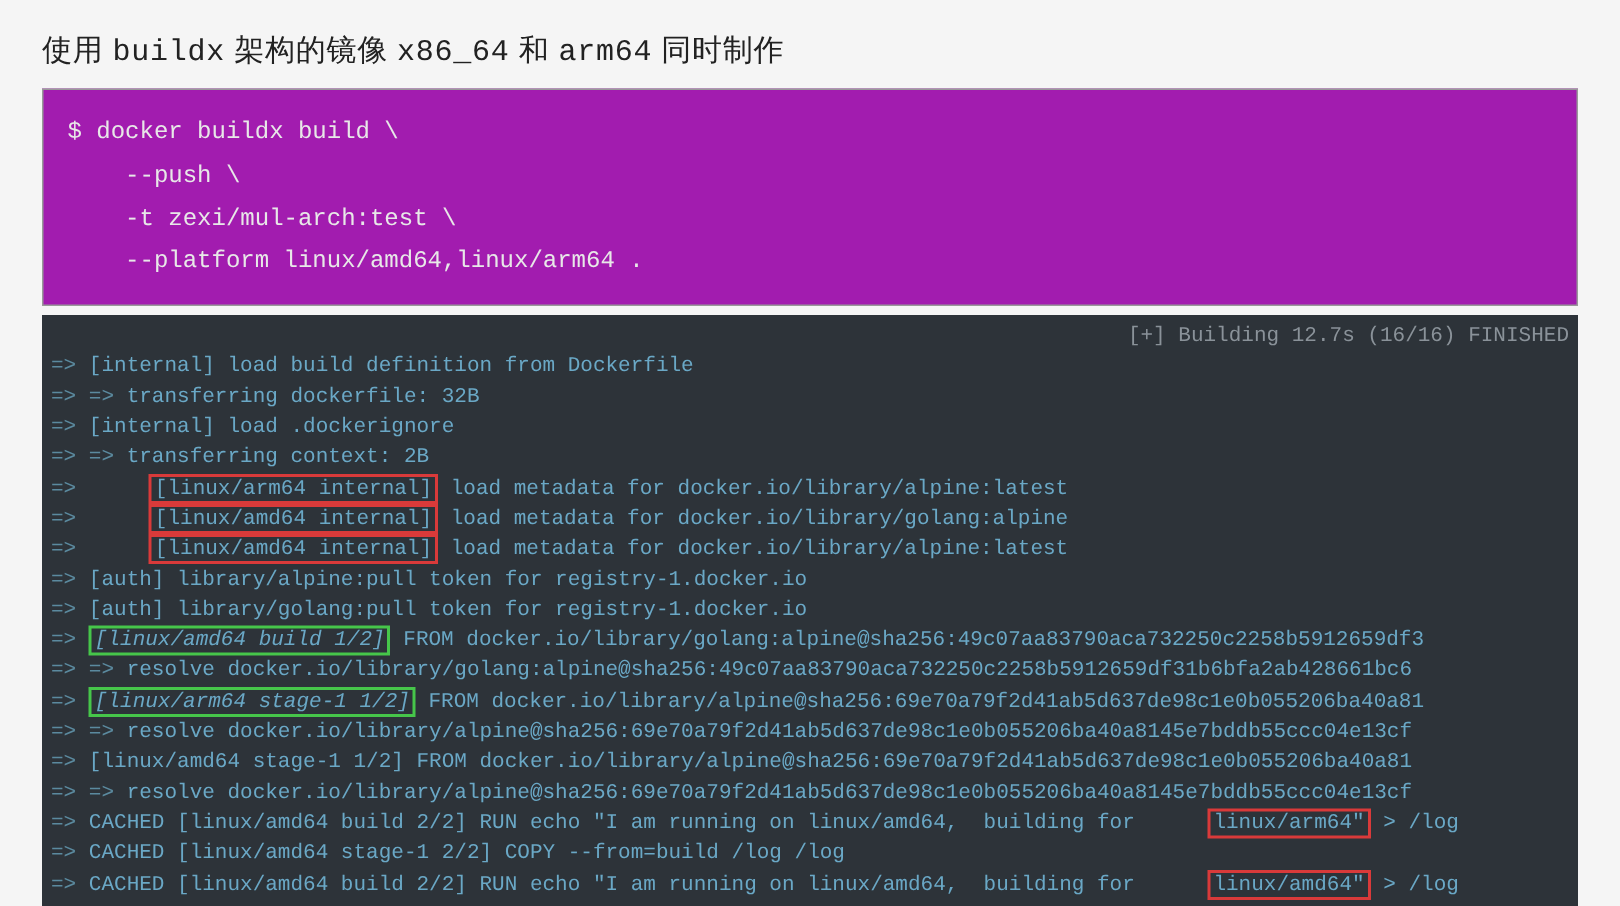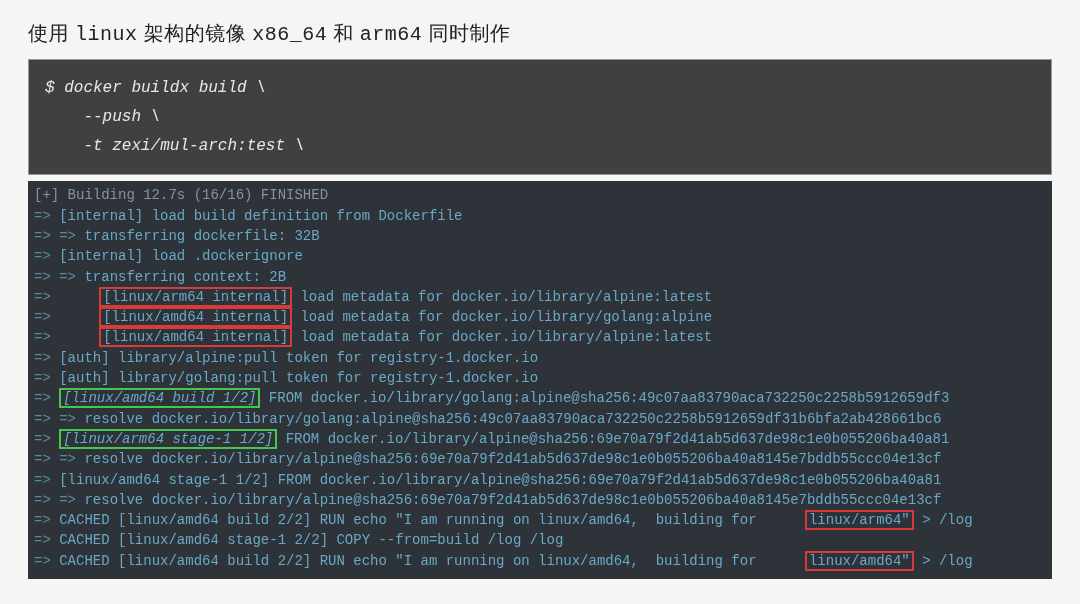--- a/index.html
+++ b/index.html
@@ -10,49 +10,48 @@
       width: 1080px;
     }
     .heading {
       font-size: 20px;
       color: #222;
       margin-bottom: 12px;
       letter-spacing: 0.5px;
     }
     .heading .mono { font-family: "Courier New", monospace; }
     .cmd-block {
-      background: #404040;
+      background: #a21caf;
       border: 1px solid #999;
       padding: 14px 16px;
       font-family: "Courier New", Consolas, monospace;
       font-size: 16px;
       color: #e8e8e8;
       line-height: 1.8;
       white-space: pre;
       margin-bottom: 6px;
-      font-style: italic;
     }
     .term-block {
       background: #2d3339;
       padding: 4px 6px 8px 6px;
       font-family: "Courier New", Consolas, monospace;
       font-size: 14px;
       line-height: 1.45;
       white-space: pre;
       color: #6aa8c6;
       overflow: hidden;
     }
     .term-line { display: block; position: relative; }
     .arrow { color: #5b8a9f; }
-    .grey { color: #8a9299; }
+    .grey { color: #8a9299; text-align: right; }
     .red-box  { border: 2px solid #d93a3a; padding: 0 2px; margin-left: 40px; }
     .green-box{ border: 2px solid #46c64a; padding: 0 2px; font-style: italic; }
   </style>
 </head>
 <body>
 
 <div class="heading">
-  <span>使用 </span><span class="mono">linux</span><span> 架构的镜像 </span><span class="mono">x86_64</span><span> 和 </span><span class="mono">arm64</span><span> 同时制作</span>
+  <span>使用 </span><span class="mono">buildx</span><span> 架构的镜像 </span><span class="mono">x86_64</span><span> 和 </span><span class="mono">arm64</span><span> 同时制作</span>
 </div>
 
-<div class="cmd-block"><span class="term-line">$ docker buildx build \</span><span class="term-line">    --push \</span><span class="term-line">    -t zexi/mul-arch:test \</span></div>
+<div class="cmd-block"><span class="term-line">$ docker buildx build \</span><span class="term-line">    --push \</span><span class="term-line">    -t zexi/mul-arch:test \</span><span class="term-line">    --platform linux/amd64,linux/arm64 .</span></div>
 
 <div class="term-block"><span class="term-line grey">[+] Building 12.7s (16/16) FINISHED</span><span class="term-line"><span class="arrow">=&gt; </span><span>[internal] load build definition from Dockerfile</span></span><span class="term-line"><span class="arrow">=&gt; =&gt; </span><span>transferring dockerfile: 32B</span></span><span class="term-line"><span class="arrow">=&gt; </span><span>[internal] load .dockerignore</span></span><span class="term-line"><span class="arrow">=&gt; =&gt; </span><span>transferring context: 2B</span></span><span class="term-line"><span class="arrow">=&gt; </span><span class="red-box">[linux/arm64 internal]</span><span> load metadata for docker.io/library/alpine:latest</span></span><span class="term-line"><span class="arrow">=&gt; </span><span class="red-box">[linux/amd64 internal]</span><span> load metadata for docker.io/library/golang:alpine</span></span><span class="term-line"><span class="arrow">=&gt; </span><span class="red-box">[linux/amd64 internal]</span><span> load metadata for docker.io/library/alpine:latest</span></span><span class="term-line"><span class="arrow">=&gt; </span><span>[auth] library/alpine:pull token for registry-1.docker.io</span></span><span class="term-line"><span class="arrow">=&gt; </span><span>[auth] library/golang:pull token for registry-1.docker.io</span></span><span class="term-line"><span class="arrow">=&gt; </span><span class="green-box">[linux/amd64 build 1/2]</span><span> FROM docker.io/library/golang:alpine@sha256:49c07aa83790aca732250c2258b5912659df3</span></span><span class="term-line"><span class="arrow">=&gt; =&gt; </span><span>resolve docker.io/library/golang:alpine@sha256:49c07aa83790aca732250c2258b5912659df31b6bfa2ab428661bc6</span></span><span class="term-line"><span class="arrow">=&gt; </span><span class="green-box">[linux/arm64 stage-1 1/2]</span><span> FROM docker.io/library/alpine@sha256:69e70a79f2d41ab5d637de98c1e0b055206ba40a81</span></span><span class="term-line"><span class="arrow">=&gt; =&gt; </span><span>resolve docker.io/library/alpine@sha256:69e70a79f2d41ab5d637de98c1e0b055206ba40a8145e7bddb55ccc04e13cf</span></span><span class="term-line"><span class="arrow">=&gt; </span><span>[linux/amd64 stage-1 1/2] FROM docker.io/library/alpine@sha256:69e70a79f2d41ab5d637de98c1e0b055206ba40a81</span></span><span class="term-line"><span class="arrow">=&gt; =&gt; </span><span>resolve docker.io/library/alpine@sha256:69e70a79f2d41ab5d637de98c1e0b055206ba40a8145e7bddb55ccc04e13cf</span></span><span class="term-line"><span class="arrow">=&gt; </span><span>CACHED [linux/amd64 build 2/2] RUN echo "I am running on linux/amd64,  building for </span><span class="red-box">linux/arm64"</span><span> &gt; /log</span></span><span class="term-line"><span class="arrow">=&gt; </span><span>CACHED [linux/amd64 stage-1 2/2] COPY --from=build /log /log</span></span><span class="term-line"><span class="arrow">=&gt; </span><span>CACHED [linux/amd64 build 2/2] RUN echo "I am running on linux/amd64,  building for </span><span class="red-box">linux/amd64"</span><span> &gt; /log</span></span></div>
 
 </body></html>

